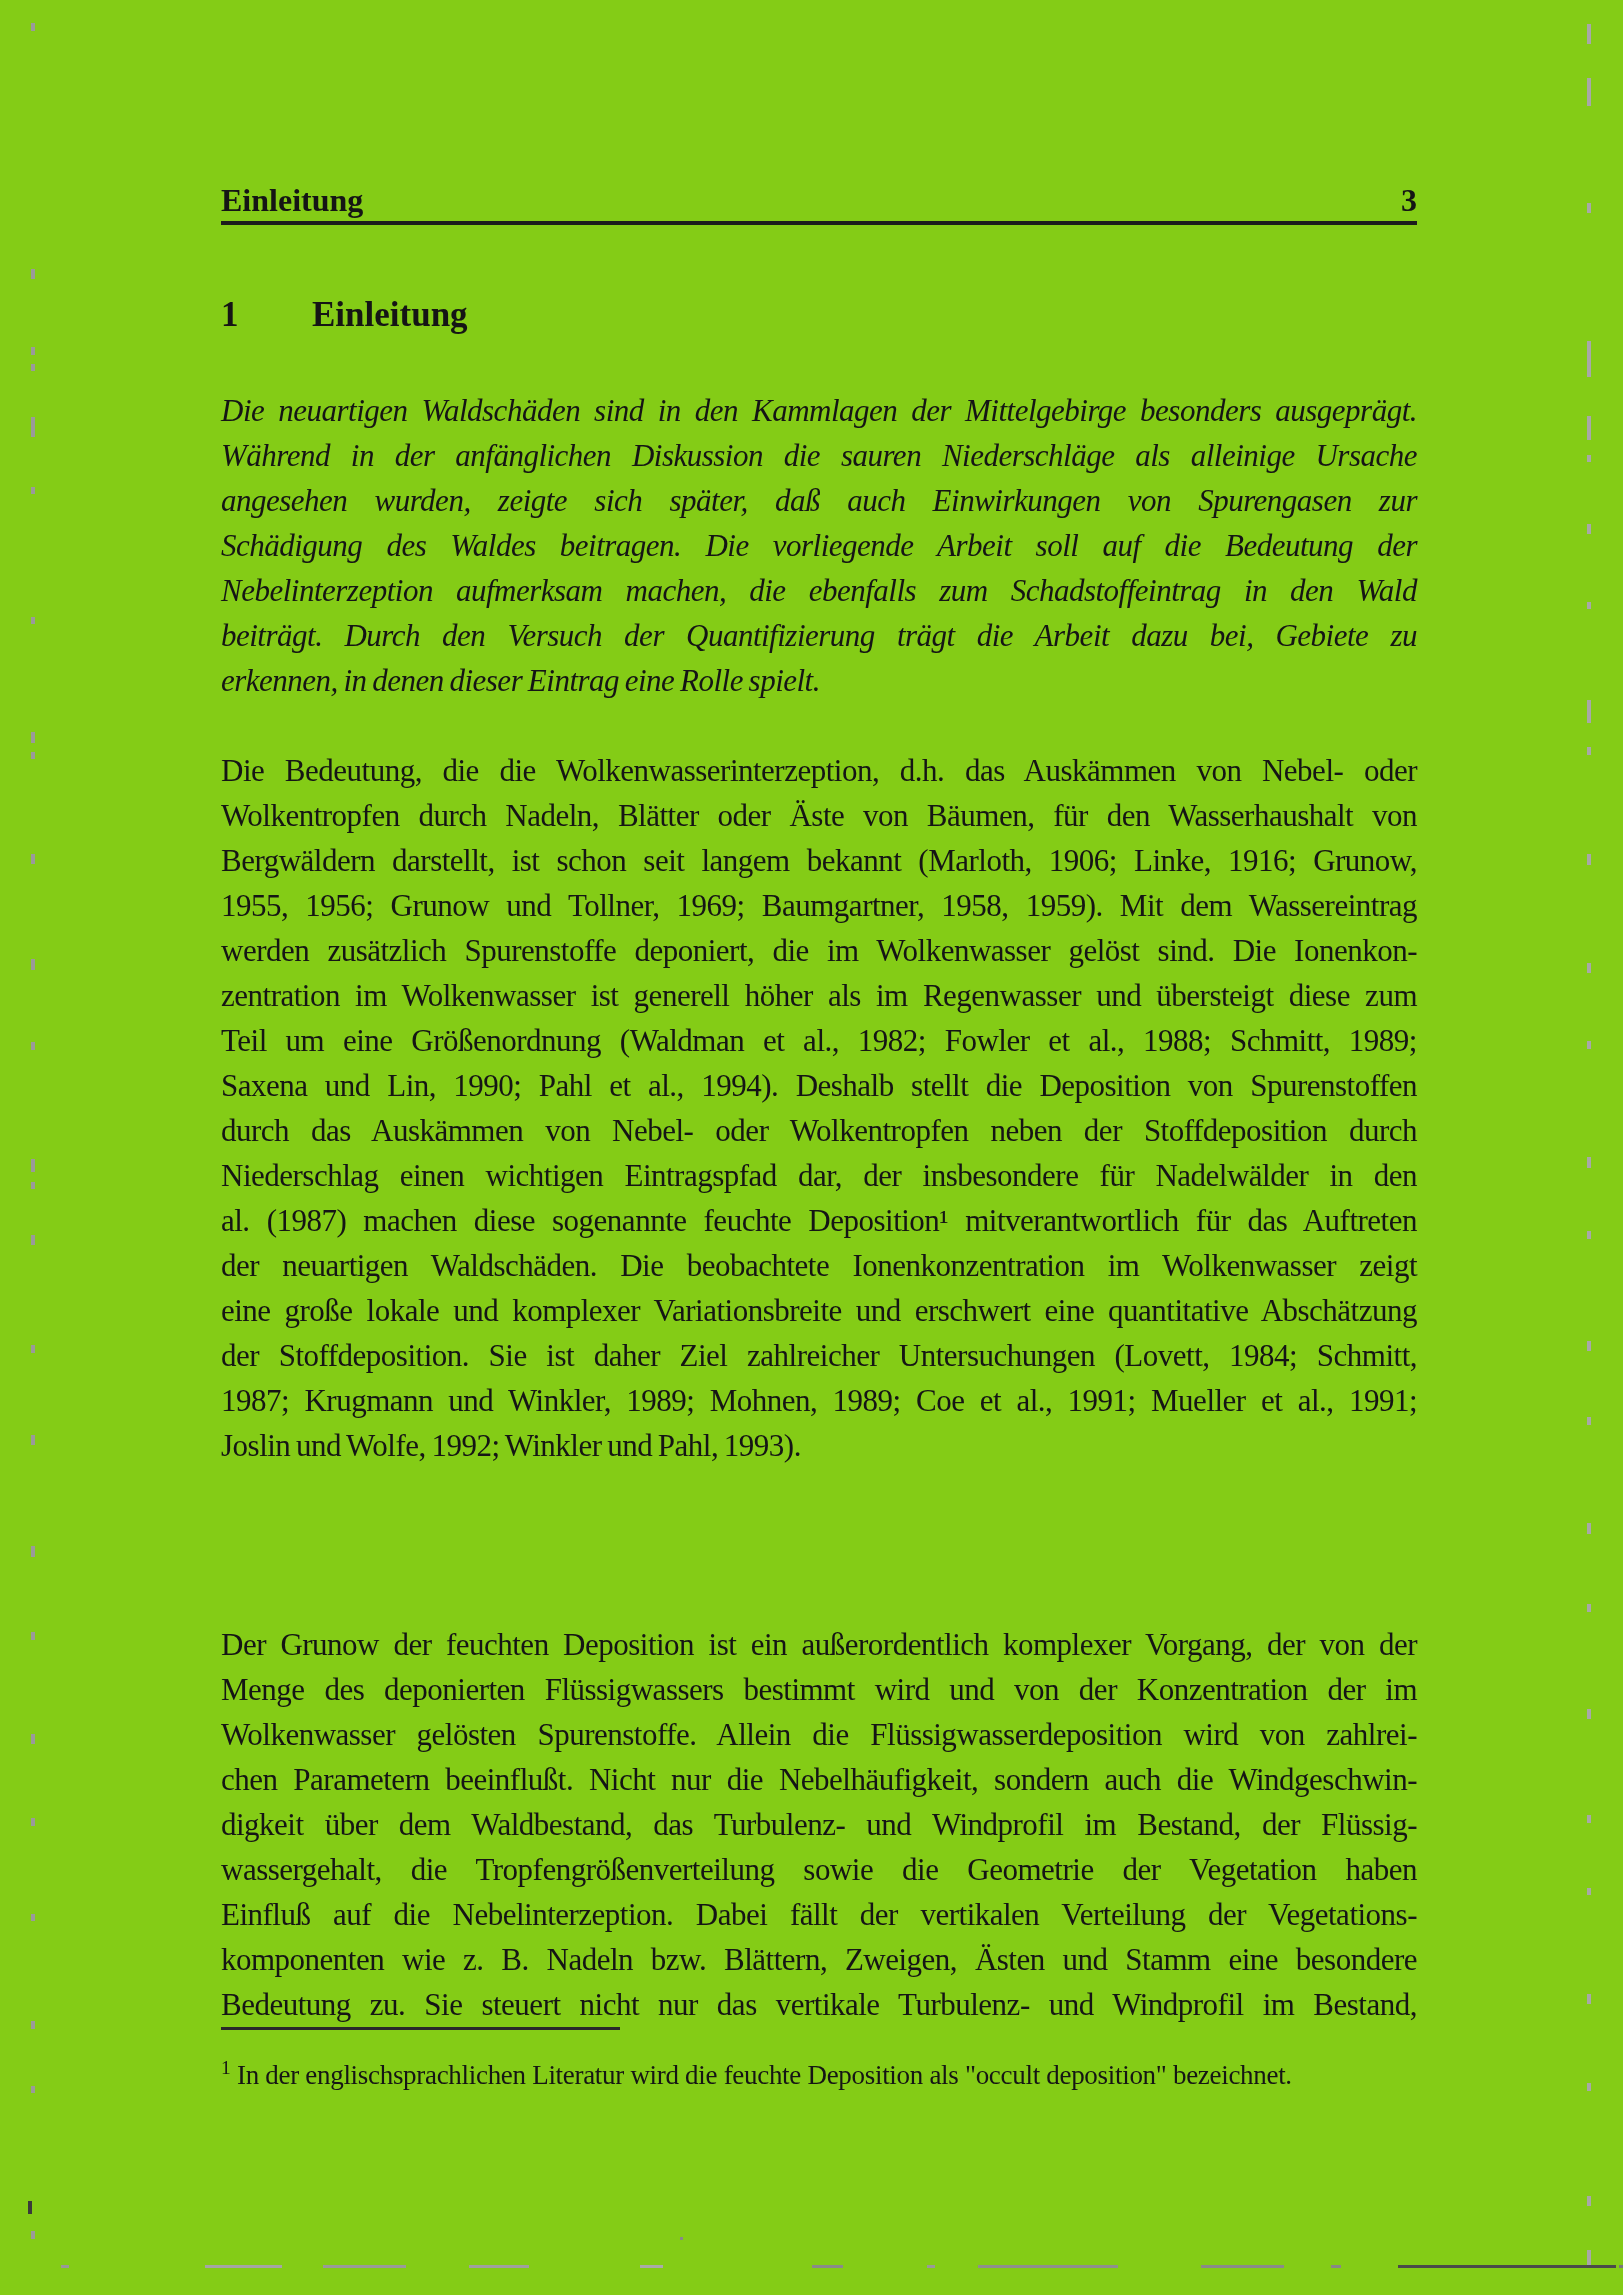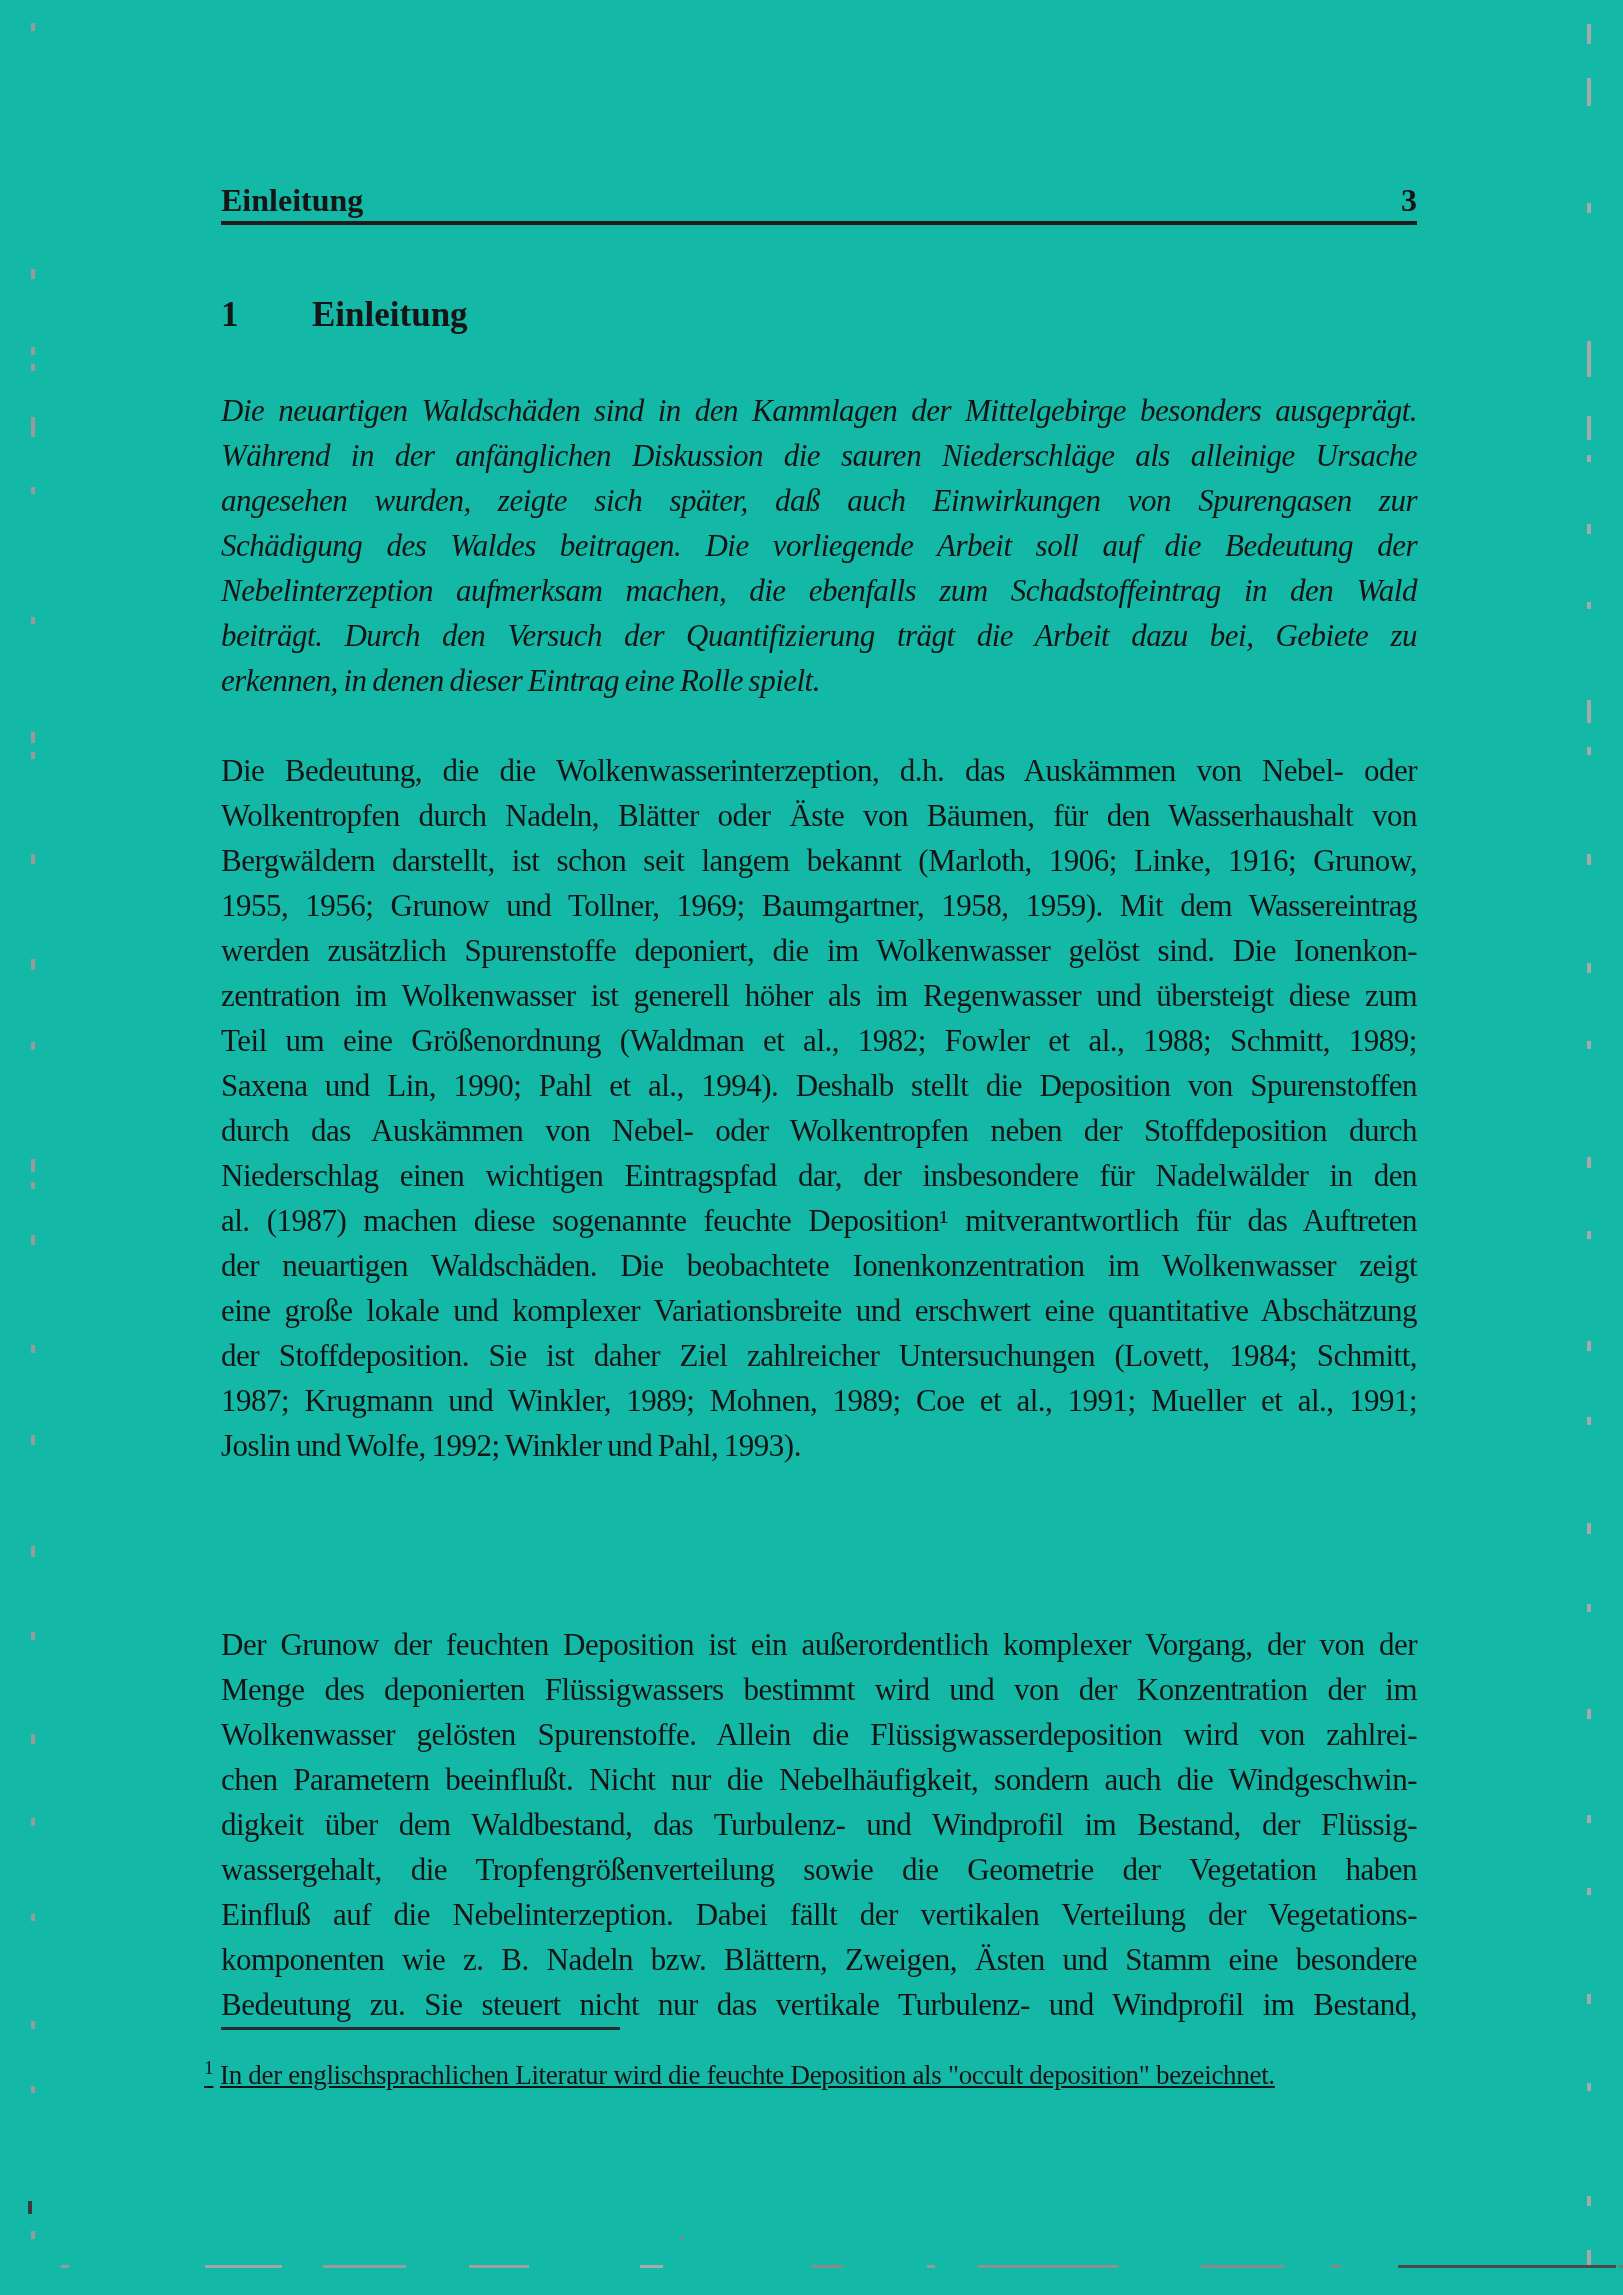--- a/index.html
+++ b/index.html
@@ -1,20 +1,20 @@
 <!DOCTYPE html>
 <html style="font-size:13px"><head>
 <meta charset="utf-8">
 <style>
   html,body { margin:0; padding:0; background:#e8e8e8; }
   .page {
     position: relative;
     width: 1623px;
     height: 2295px;
-    background: #14b8a6;
+    background: #84cc16;
     font-family: "Liberation Serif", "DejaVu Serif", serif;
     color: #151515;
     overflow: hidden;
   }
   
   .running-header {
     position: absolute;
     left: 221px; top: 182px;
     width: 1196px;
     display: flex;
@@ -63,26 +63,25 @@
   .line-end { text-align-last: left; }
   
   .footnote-rule {
     position: absolute;
     left: 221px; top: 2027px;
     width: 399px; height: 3.2px;
     background: #2a2a2a;
   }
   .footnote {
     position: absolute;
-    left: 204px; top: 2057px;
+    left: 221px; top: 2057px;
     width: 1136px;
     font-size: 27px;
     line-height: 36px;
     letter-spacing: -0.3px;
-    text-decoration: underline;
   }
   .footnote sup {
     font-size: 19.5px;
     vertical-align: super;
     line-height: 0;
     margin-right: 6.5px;
   }
   
   .artifact { position: absolute; }
 </style>

